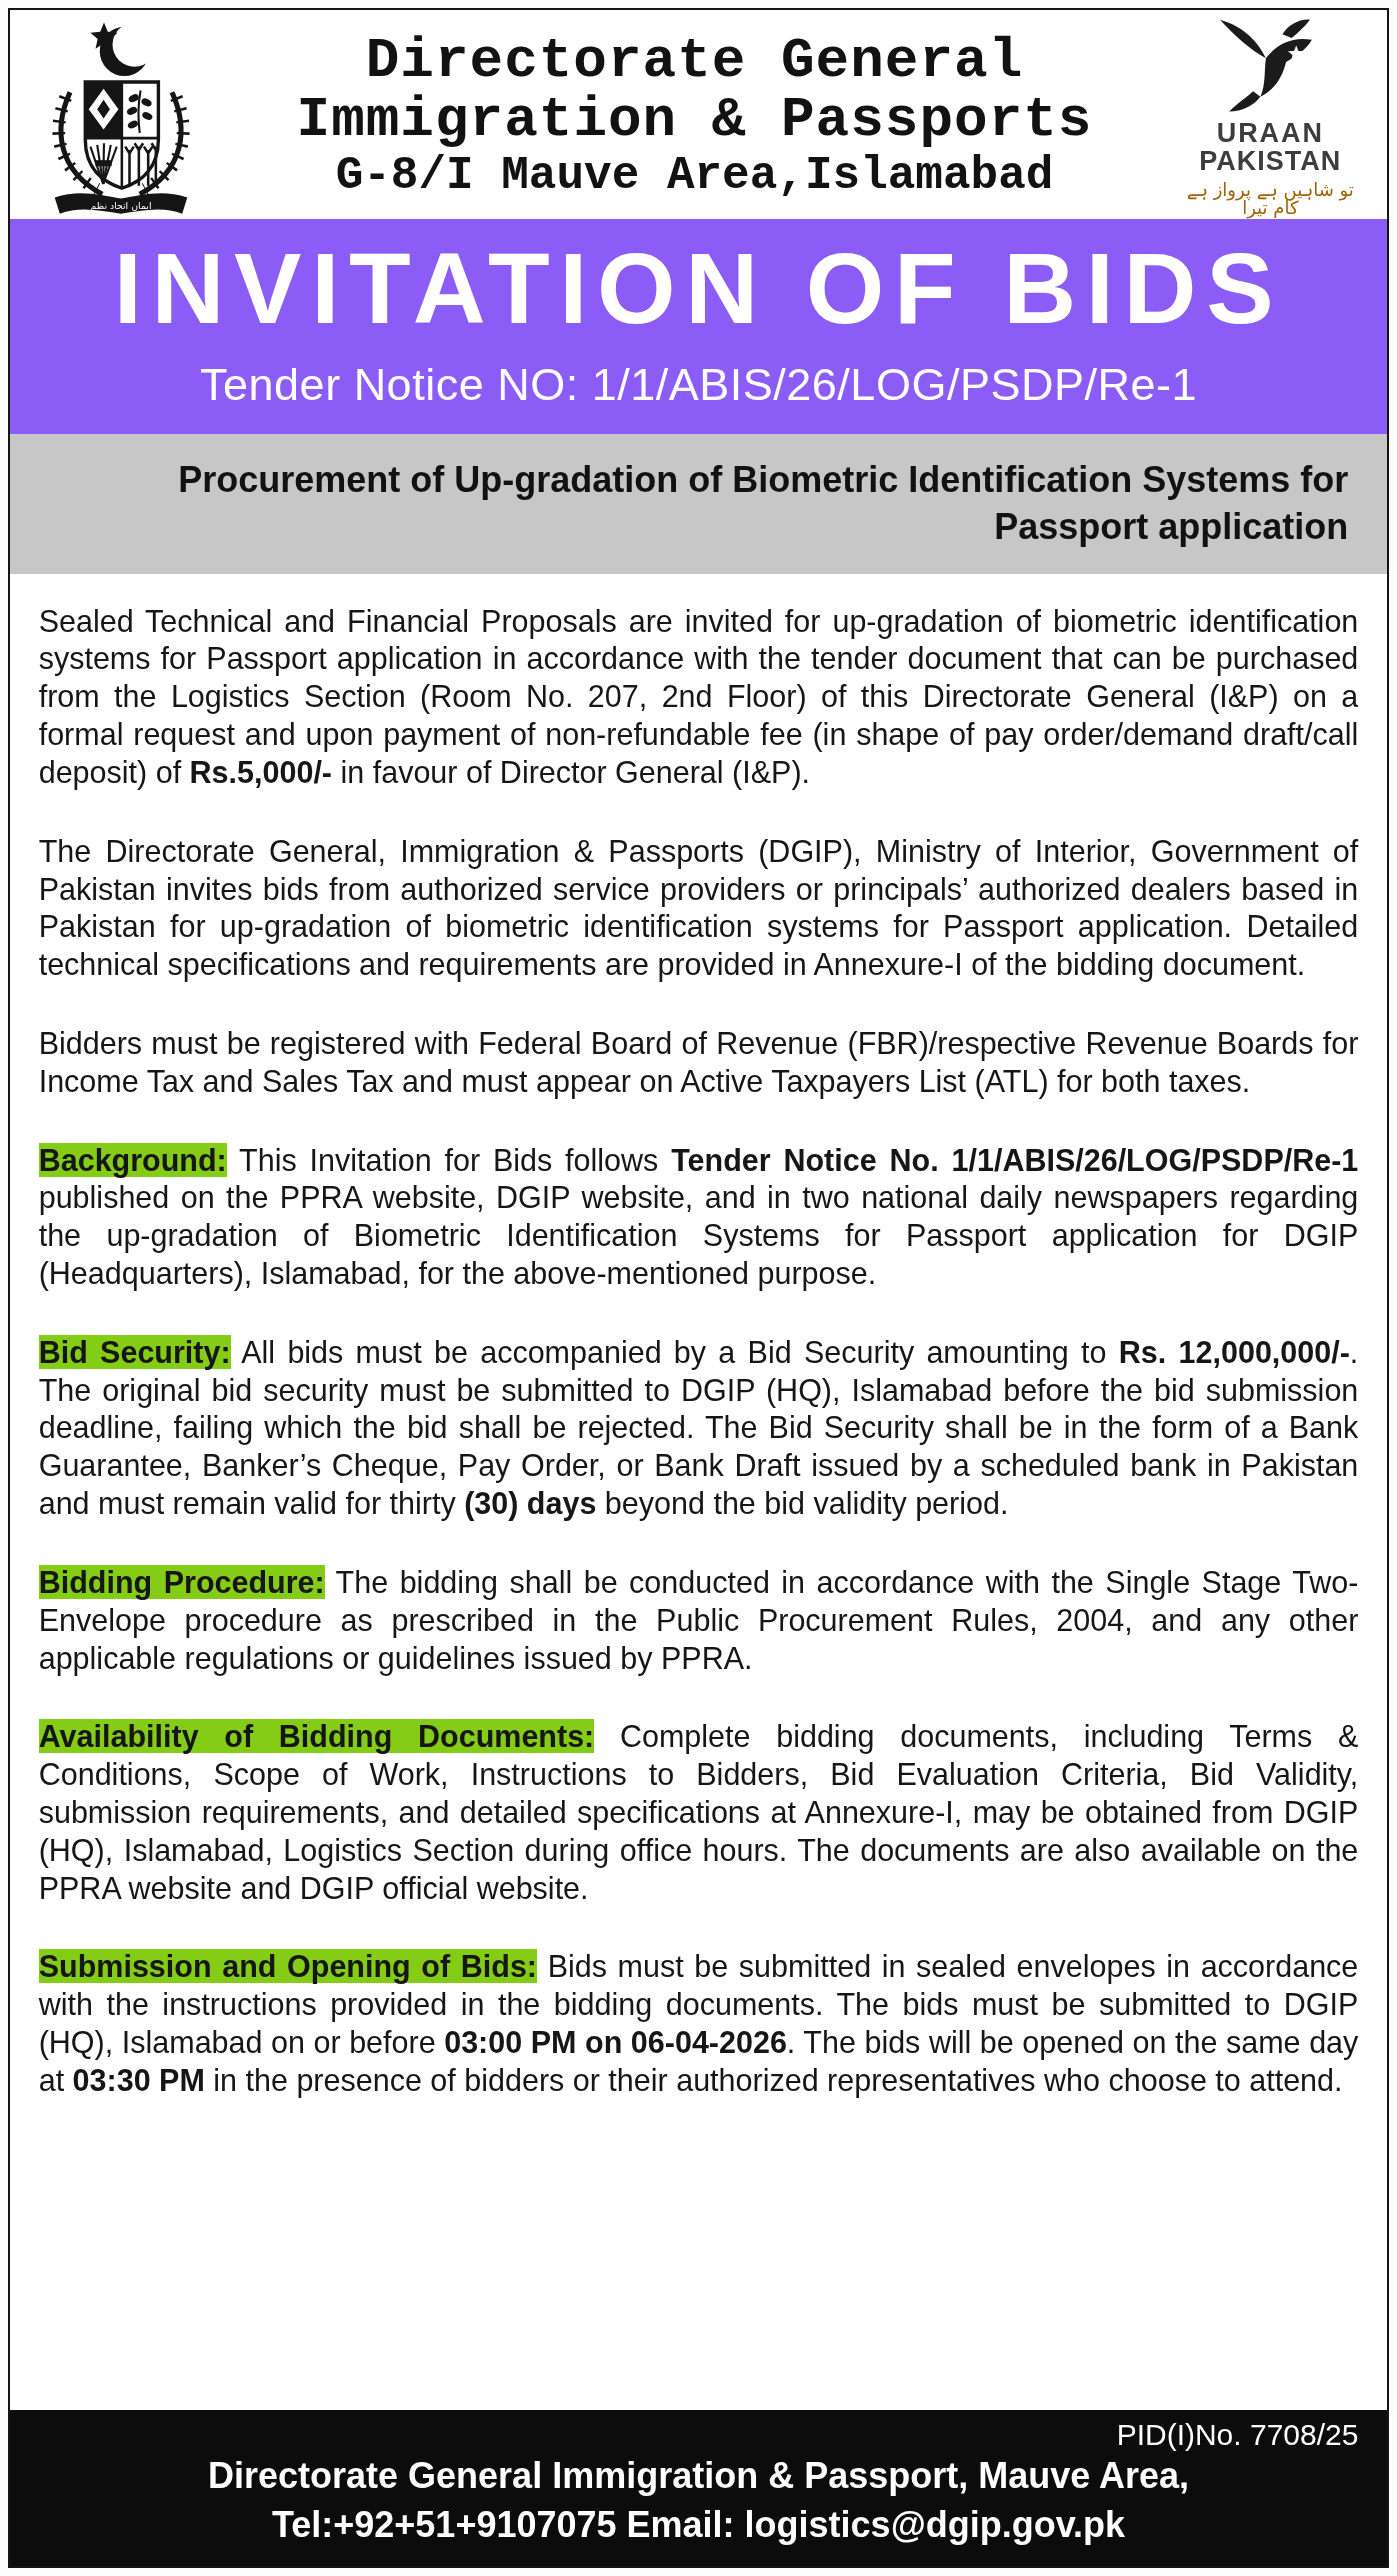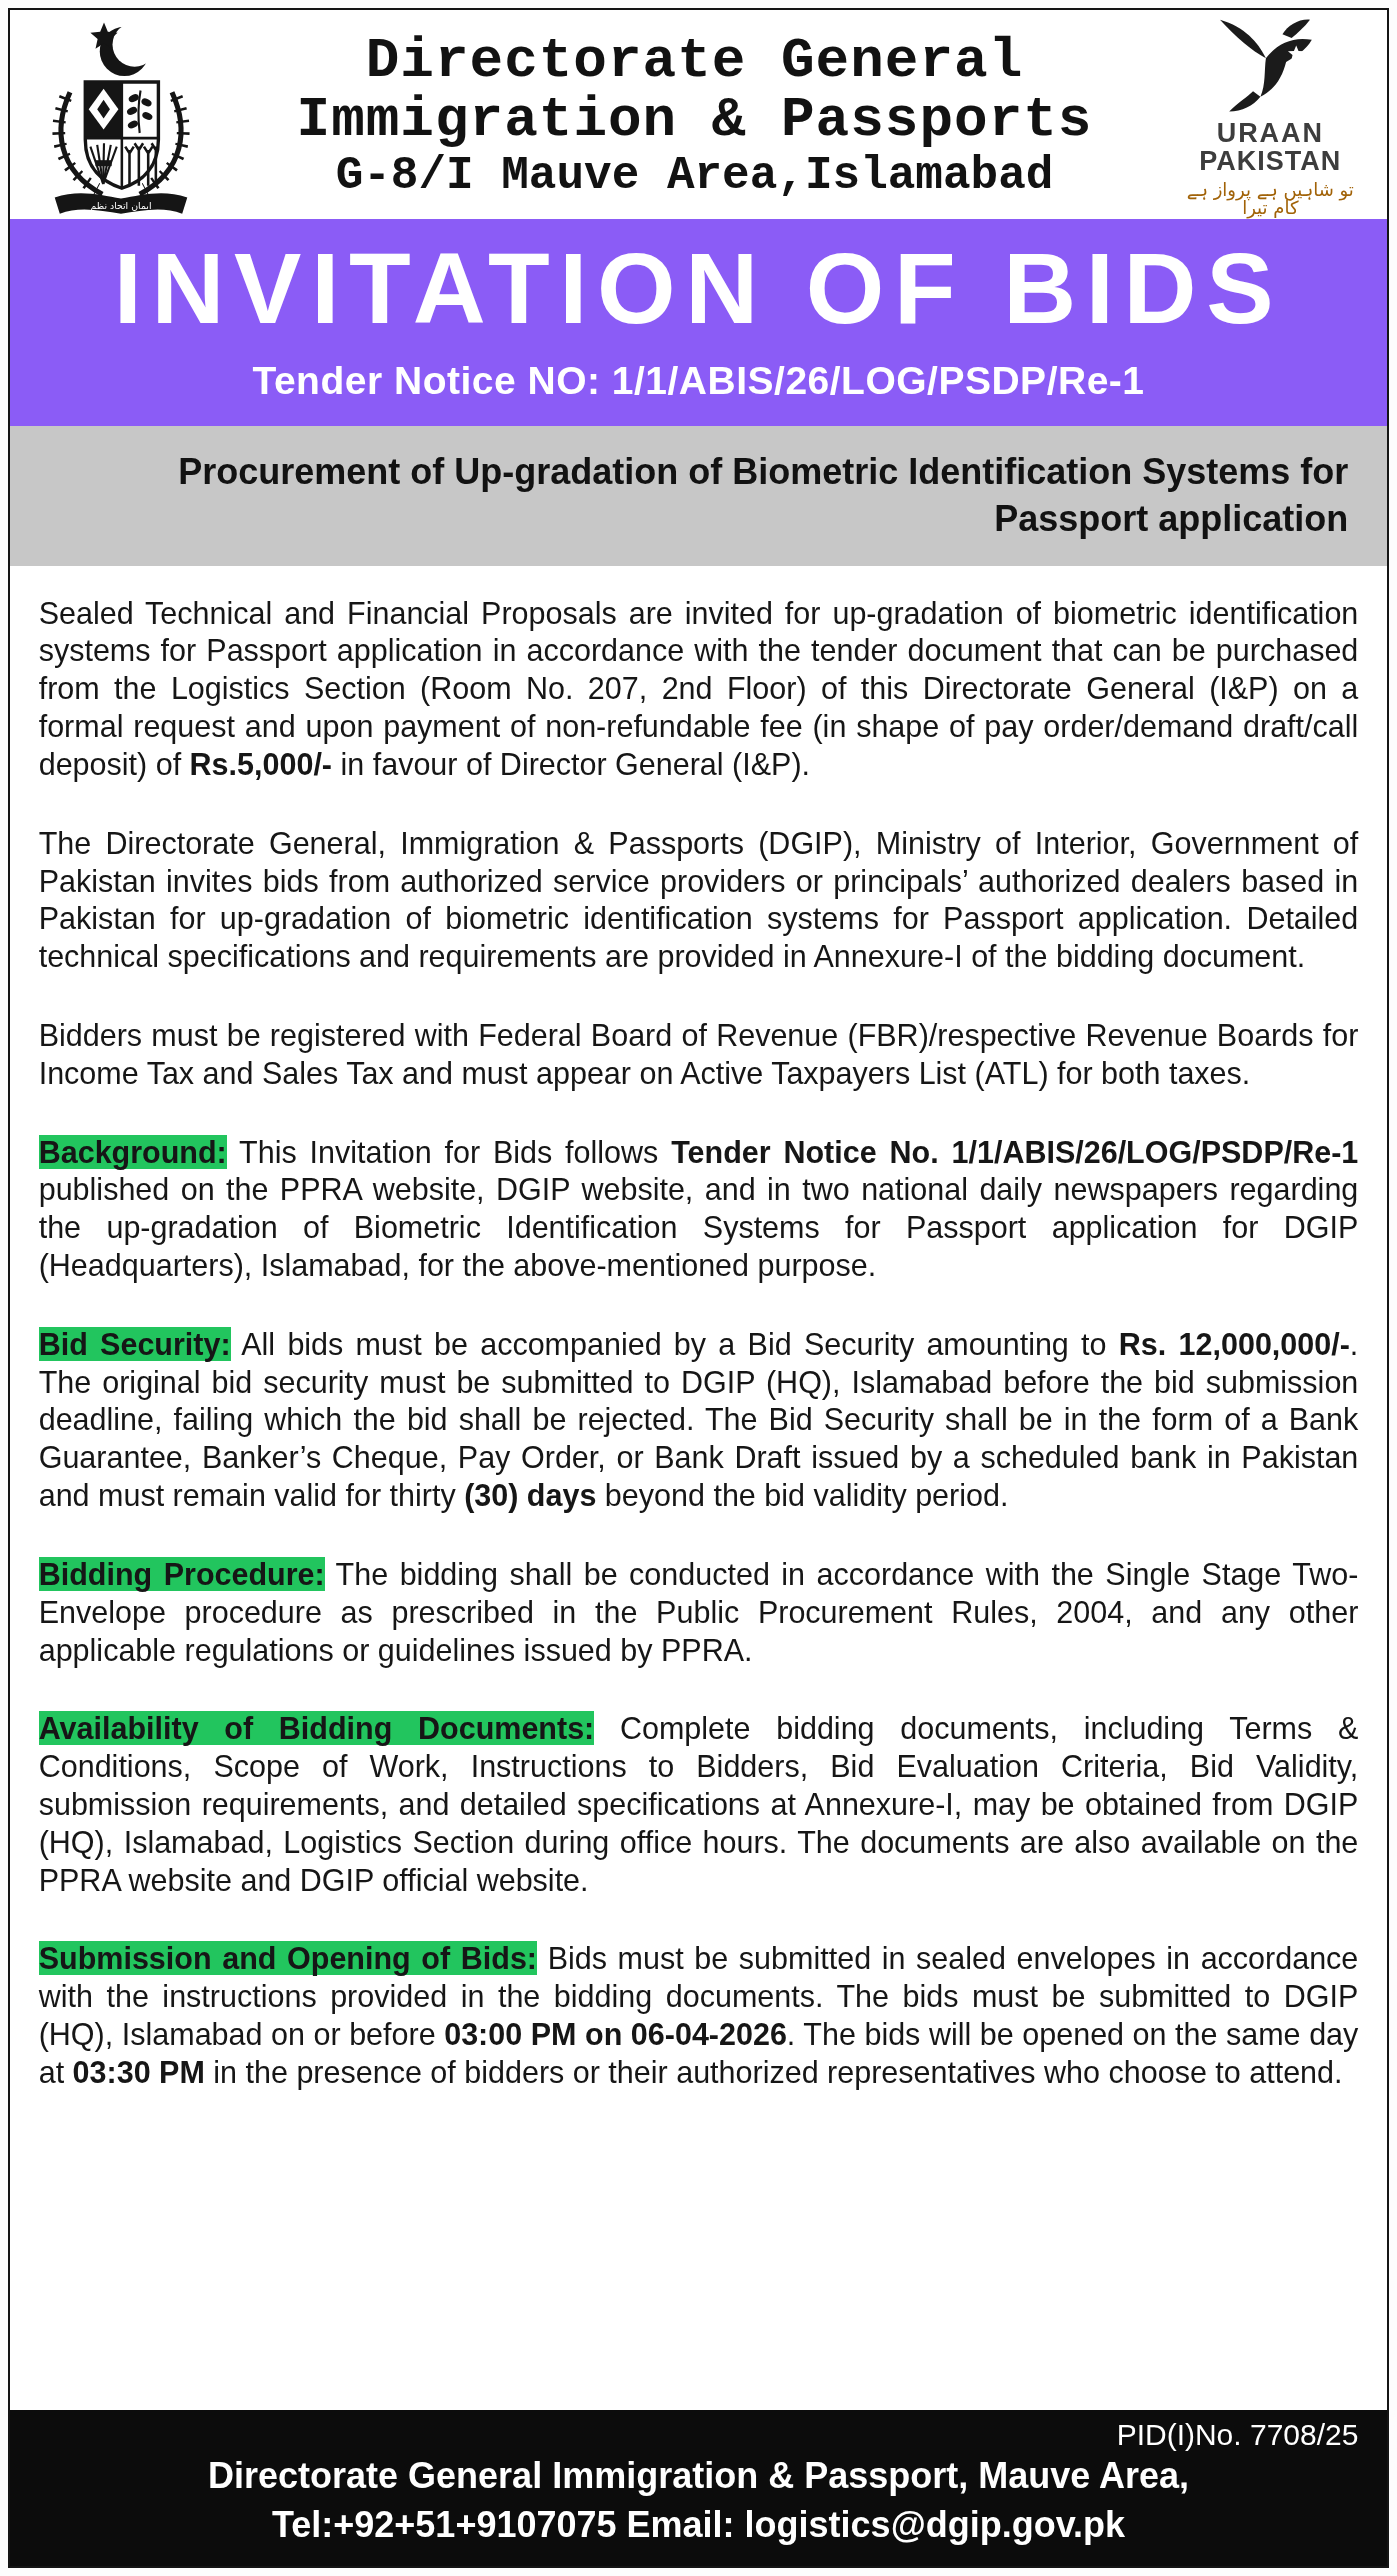--- a/index.html
+++ b/index.html
@@ -35,41 +35,41 @@
   .uraan .urdu{font-size:18px;color:#a16207;margin-top:5.8px;font-family:"DejaVu Sans",sans-serif;}
   
   .banner{
     background:#8b5cf6;color:#fff;text-align:center;
     padding:9.7px 0 23px;flex:0 0 auto;
   }
   .banner h1{
     margin:7.7px 0 19.4px;font-size:101px;font-weight:700;
     letter-spacing:9.7px;line-height:1.02;white-space:nowrap;
   }
-  .banner .tender{font-size:39px;font-weight:700;letter-spacing:0.5px;}
+  .banner .tender{font-size:45px;font-weight:400;letter-spacing:0.5px;}
   
   .subject{
     background:#c7c7c7;color:#121212;text-align:right;
     padding:23px 39px;flex:0 0 auto;
   }
   .subject .sub-in{
     display:inline-block;max-width:1288px;
     font-size:36px;font-weight:700;line-height:1.3;
   }
   
   .doc{
     flex:1 1 auto;
     padding:29px 29px 0;
     font-size:30.5px;line-height:1.24;
     text-align:justify;
     overflow:hidden;
   }
   .doc p{margin:0 0 41px;}
   .doc .b{font-weight:700;margin-top:20px;}
-  .doc .hl{background:#22c55e;font-weight:700;}
+  .doc .hl{background:#84cc16;font-weight:700;}
   
   .ftr{
     background:#0c0c0c;color:#fff;text-align:center;
     padding:5.8px 25px 17.4px;flex:0 0 auto;
   }
   .pid{text-align:right;font-size:30px;line-height:1.15;margin:1.9px 3.9px 0 0;}
   .director{font-size:46px;font-weight:700;margin:0 0 7.7px;line-height:1.15;}
   .fline{font-size:36px;font-weight:700;line-height:1.32;}
   .contact{font-size:36px;font-weight:700;line-height:1.32;margin-top:1.9px;}
 </style>

